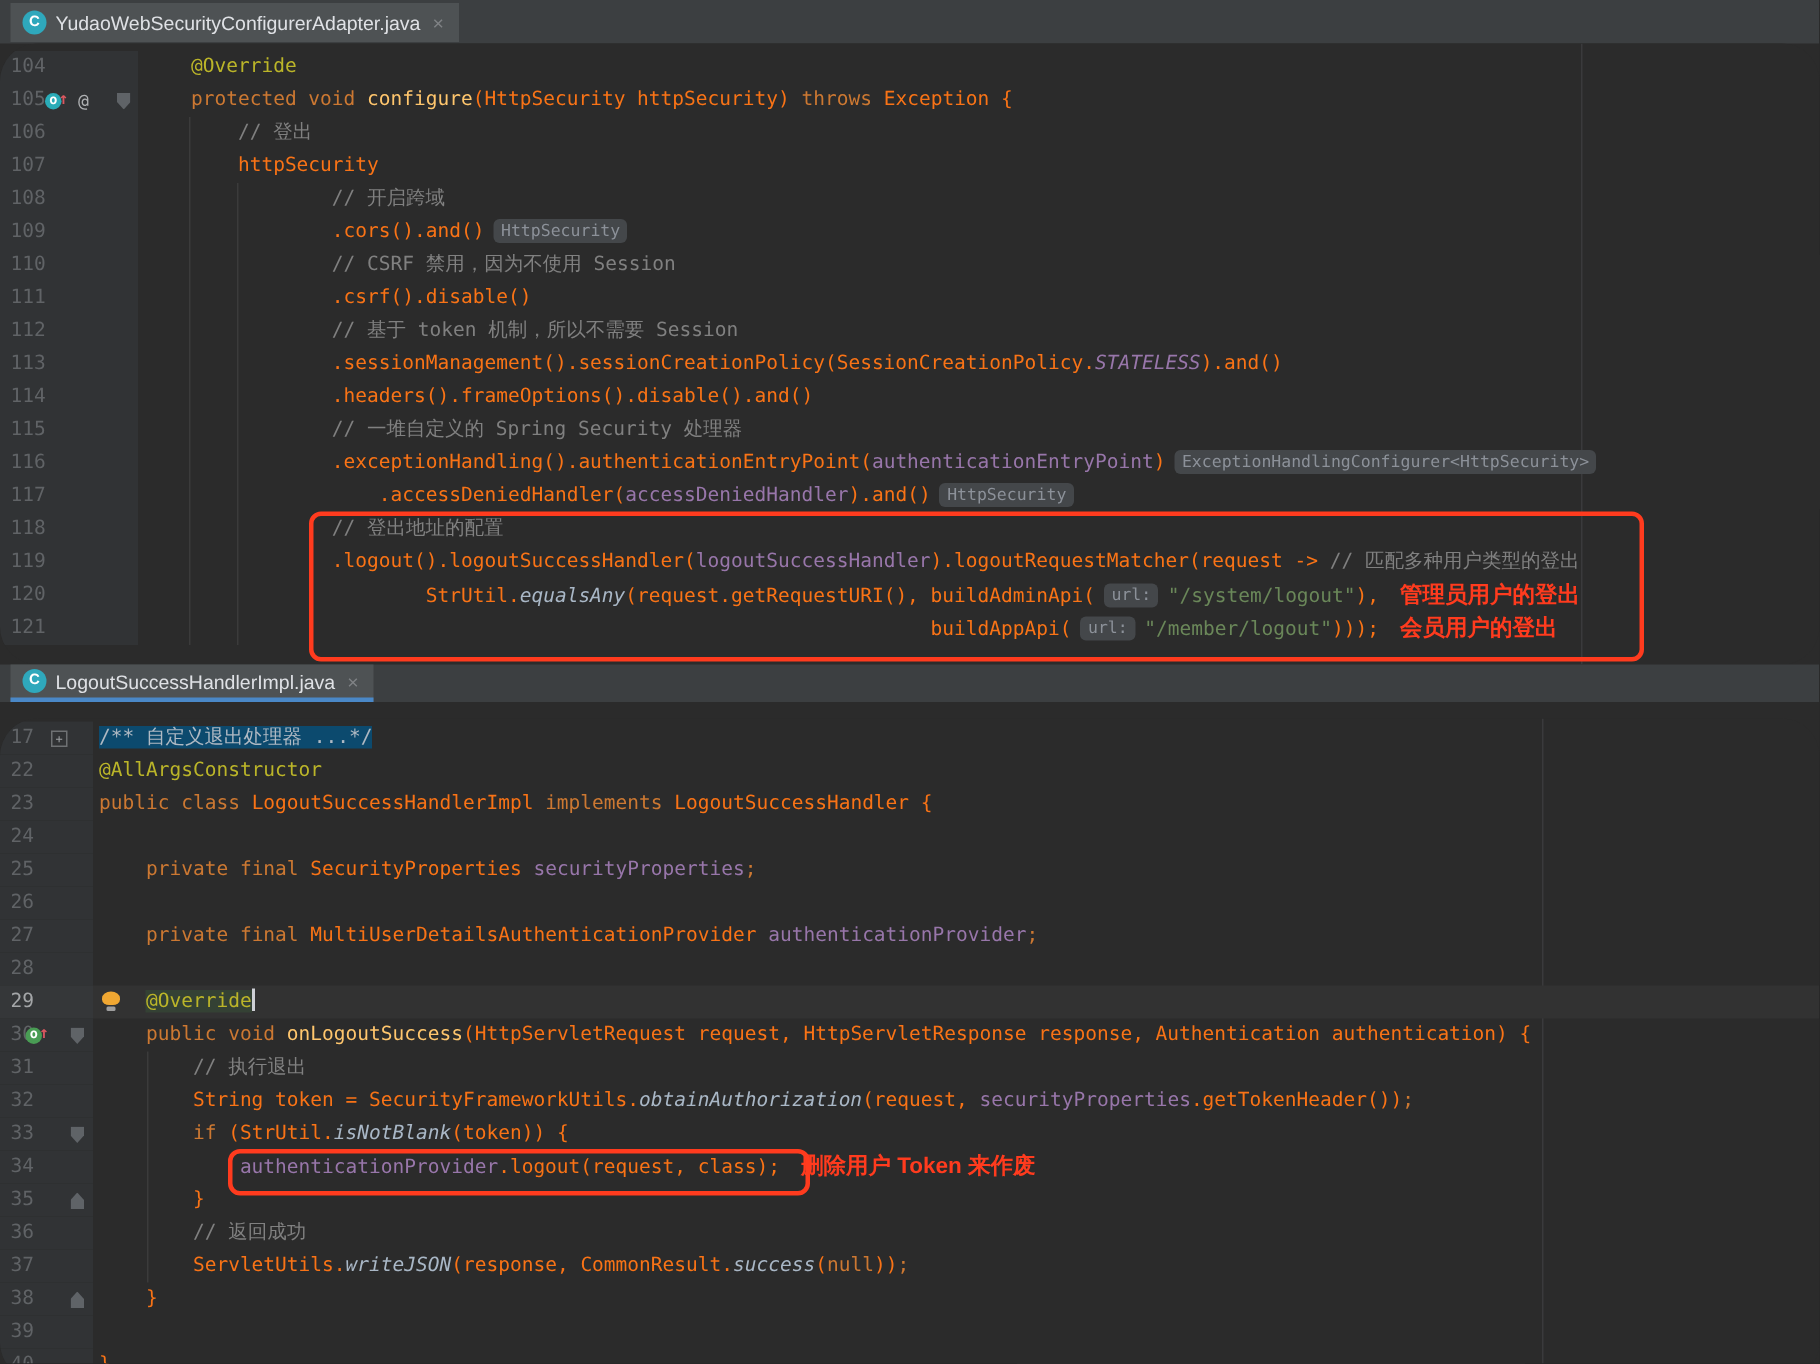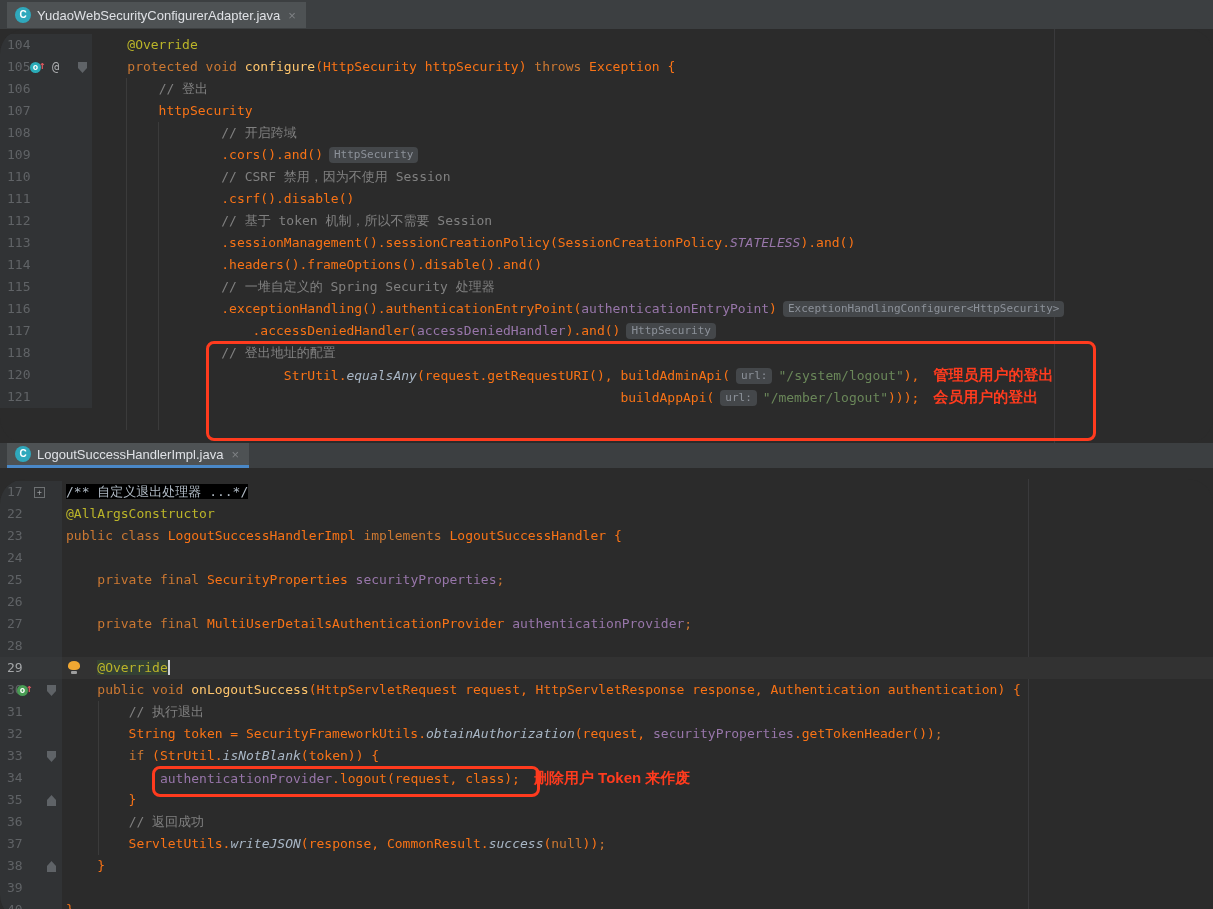--- a/index.html
+++ b/index.html
@@ -35,21 +35,21 @@
   .seg-def{color:#f97316;}
   .seg-kw{color:#CC7832;}
   .seg-ann{color:#BBB529;}
   .seg-annhl{color:#BBB529;background:#344134;}
   .seg-meth{color:#FFC66D;}
   .seg-str{color:#6A8759;}
   .seg-com{color:#808080;}
   .seg-fld{color:#9876AA;}
   .seg-cst{color:#9876AA;font-style:italic;}
   .seg-stm{color:#A9B7C6;font-style:italic;}
-  .seg-fold{color:#AFB9C3;background:#000000;text-align:center;}
+  .seg-fold{color:#AFB9C3;background:#0c4a6e;text-align:center;}
   .seg-inlay{display:inline-block;background:#44474A;color:#8C9199;border-radius:4px;
        padding:0 5px;margin:0 6px;font-size:11px;line-height:16px;vertical-align:1px;}
   .seg-red{font-family:"Liberation Sans",sans-serif;font-size:15px;font-weight:bold;
        color:#FF3B1E;margin-left:14px;}
   
   .g-ov{position:absolute;top:5px;width:18px;height:13px;}
   .editor.top .g-ov{left:30px;} .editor.bottom .g-ov{left:17px;}
   .g-ov-c{position:absolute;left:0;top:1px;width:11px;height:11px;border-radius:50%;
        font:bold 9px/11px "DejaVu Sans Mono",monospace;font-style:normal;color:#fff;text-align:center;}
   .g-ov.teal .g-ov-c{background:#2AACB8;} .g-ov.green .g-ov-c{background:#499C54;}
@@ -97,20 +97,21 @@
         <div class="line"><div class="gut"><span class="lnum">109</span></div><div class="code"><span class="seg-def">                .cors().and()</span><span class="seg-inlay">HttpSecurity</span></div></div>
         <div class="line"><div class="gut"><span class="lnum">110</span></div><div class="code"><span class="seg-def">                </span><span class="seg-com">// CSRF 禁用，因为不使用 Session</span></div></div>
         <div class="line"><div class="gut"><span class="lnum">111</span></div><div class="code"><span class="seg-def">                .csrf().disable()</span></div></div>
         <div class="line"><div class="gut"><span class="lnum">112</span></div><div class="code"><span class="seg-def">                </span><span class="seg-com">// 基于 token 机制，所以不需要 Session</span></div></div>
         <div class="line"><div class="gut"><span class="lnum">113</span></div><div class="code"><span class="seg-def">                .sessionManagement().sessionCreationPolicy(SessionCreationPolicy.</span><span class="seg-cst">STATELESS</span><span class="seg-def">).and()</span></div></div>
         <div class="line"><div class="gut"><span class="lnum">114</span></div><div class="code"><span class="seg-def">                .headers().frameOptions().disable().and()</span></div></div>
         <div class="line"><div class="gut"><span class="lnum">115</span></div><div class="code"><span class="seg-def">                </span><span class="seg-com">// 一堆自定义的 Spring Security 处理器</span></div></div>
         <div class="line"><div class="gut"><span class="lnum">116</span></div><div class="code"><span class="seg-def">                .exceptionHandling().authenticationEntryPoint(</span><span class="seg-fld">authenticationEntryPoint</span><span class="seg-def">)</span><span class="seg-inlay">ExceptionHandlingConfigurer&lt;HttpSecurity&gt;</span></div></div>
         <div class="line"><div class="gut"><span class="lnum">117</span></div><div class="code"><span class="seg-def">                    .accessDeniedHandler(</span><span class="seg-fld">accessDeniedHandler</span><span class="seg-def">).and()</span><span class="seg-inlay">HttpSecurity</span></div></div>
         <div class="line"><div class="gut"><span class="lnum">118</span></div><div class="code"><span class="seg-def">                </span><span class="seg-com">// 登出地址的配置</span></div></div>
+        <div class="line"><div class="gut"><span class="lnum">119</span></div><div class="code"><span class="seg-def">                .logout().logoutSuccessHandler(</span><span class="seg-fld">logoutSuccessHandler</span><span class="seg-def">).logoutRequestMatcher(request -&gt; </span><span class="seg-com">// 匹配多种用户类型的登出</span></div></div>
         <div class="line"><div class="gut"><span class="lnum">120</span></div><div class="code"><span class="seg-def">                        StrUtil.</span><span class="seg-stm">equalsAny</span><span class="seg-def">(request.getRequestURI(), buildAdminApi(</span><span class="seg-inlay">url:</span><span class="seg-str">"/system/logout"</span><span class="seg-def">),</span><span class="seg-red">管理员用户的登出</span></div></div>
         <div class="line"><div class="gut"><span class="lnum">121</span></div><div class="code"><span class="seg-def">                                                                   buildAppApi(</span><span class="seg-inlay">url:</span><span class="seg-str">"/member/logout"</span><span class="seg-def">)));</span><span class="seg-red">会员用户的登出</span></div></div>
       </div>
     <div class="redbox" style="left:206px;top:312px;width:884px;height:94px;"></div>
   </div>
 
   <div class="tabbar bottom">
     <div class="tab">
       <span class="classicon">C</span>
       <span>LogoutSuccessHandlerImpl.java</span>

